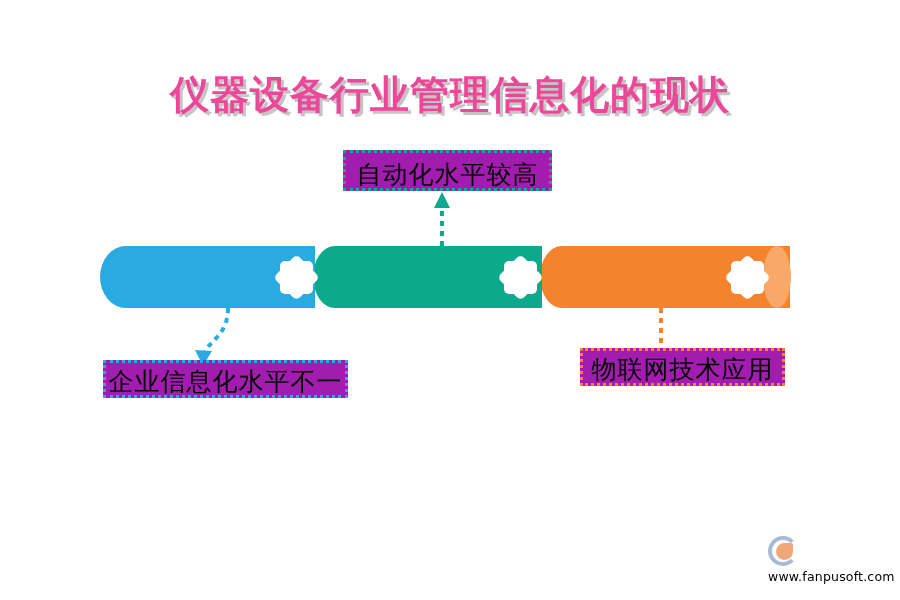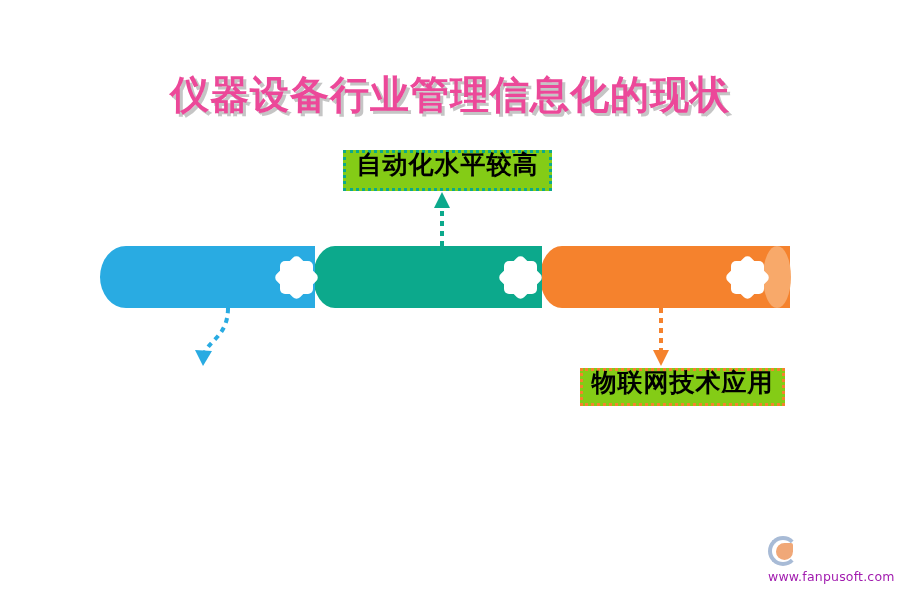--- a/index.html
+++ b/index.html
@@ -104,46 +104,46 @@
     left: 0; top: 0;
     width: 900px; height: 600px;
     pointer-events: none;
   }
 
   
   .label-box {
     position: absolute;
     box-sizing: border-box;
     display: flex;
-    align-items: flex-start;
+    align-items: flex-end;
     justify-content: center;
-    background: #84cc16;
+    background: #a21caf;
     font-size: 25px;
     color: #000000;
     letter-spacing: 1px;
     white-space: nowrap;
-    font-weight: bold;
+    font-weight: normal;
   }
   .label-top {
     left: 343px;
     top: 150px;
     width: 209px;
     height: 41px;
     border: 3px dotted #0CA98C;
   }
   .label-left {
     left: 103px;
     top: 360px;
     width: 245px;
     height: 38px;
     border: 3px dotted #29ABE2;
   }
   .label-right {
     left: 580px;
-    top: 368px;
+    top: 348px;
     width: 205px;
     height: 38px;
     border: 3px dotted #F5822D;
   }
   .label-box span {
     line-height: 1;
     position: relative;
     top: -1px;
   }
 
@@ -185,21 +185,21 @@
   }
   .wm-name {
     font-size: 23px;
     font-weight: bold;
     color: #A8BBD6;
     letter-spacing: 0px;
     white-space: nowrap;
   }
   .wm-url {
     font-size: 12.5px;
-    color: #a21caf;
+    color: #000000;
     letter-spacing: 0.2px;
     margin-top: 1px;
     text-align: right;
     white-space: nowrap;
   }
 </style>
 </head>
 <body>
 
 <div id="canvas">
@@ -239,20 +239,23 @@
     <polygon points="203,366 195,350 212,351" fill="#29ABE2"></polygon>
 
     <line x1="661" y1="308" x2="661" y2="350" stroke="#F5822D" stroke-width="4" stroke-dasharray="5,5"></line>
     <polygon points="661,366 653,350 669,350" fill="#F5822D"></polygon>
   </svg>
 
   <div class="label-box label-top">
     <span>自动化水平较高</span>
   </div>
 
+  <div class="label-box label-left">
+    <span>企业信息化水平不一</span>
+  </div>
 
   <div class="label-box label-right">
     <span>物联网技术应用</span>
   </div>
 
   <div class="watermark">
     <div class="wm-row">
       <div class="wm-mark">
         <div class="ring"></div>
         <div class="swoosh"></div>

